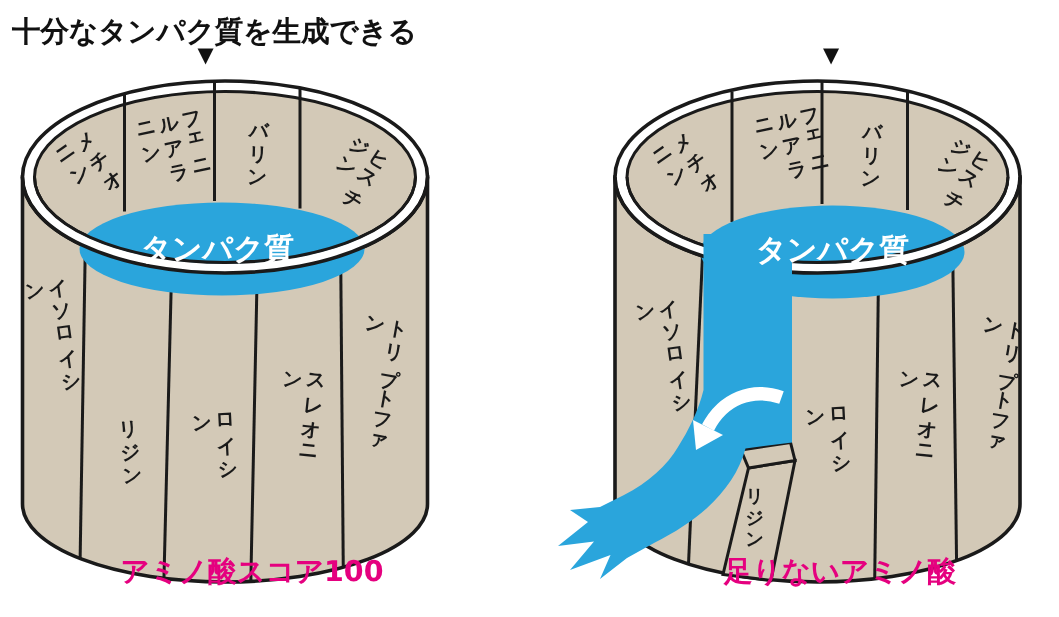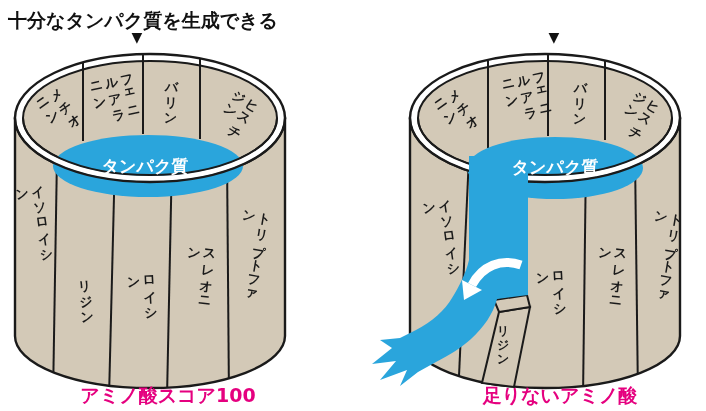--- a/index.html
+++ b/index.html
@@ -8,31 +8,31 @@
     font-family:"DejaVu Sans","Liberation Sans",sans-serif;color:#1a1a1a;
   }
   .title{
     position:absolute;top:8px;font-size:19px;font-weight:bold;white-space:nowrap;
     color:#111;letter-spacing:0px;
   }
   .marker{
     position:absolute;top:29px;font-size:14px;color:#111;transform:translateX(-50%);
   }
   .caption{
-    position:absolute;top:383px;width:300px;text-align:center;font-size:19px;
+    position:absolute;top:368px;width:300px;text-align:center;font-size:19px;
     font-weight:bold;color:#e5007f;white-space:nowrap;
   }
   .barrel-svg{position:absolute;top:46px;}
   .vlabel{
     position:absolute;writing-mode:vertical-rl;text-orientation:upright;
     font-size:13px;font-weight:bold;color:#1a1a1a;letter-spacing:1px;line-height:1.2;
     transform:translate(-50%,-50%) rotate(var(--r,0deg));
   }
   .hlabel{
-    position:absolute;font-size:17px;font-weight:bold;color:#ffffff;white-space:nowrap;
+    position:absolute;font-size:20px;font-weight:bold;color:#ffffff;white-space:nowrap;
     transform:translate(-50%,-50%);
   }
 </style>
 </head>
 <body>
 
 <div class="stage">
 
   <div class="title" style="left:8px;">十分なタンパク質を生成できる</div>
   <div class="marker" style="left:137px;">▼</div>

